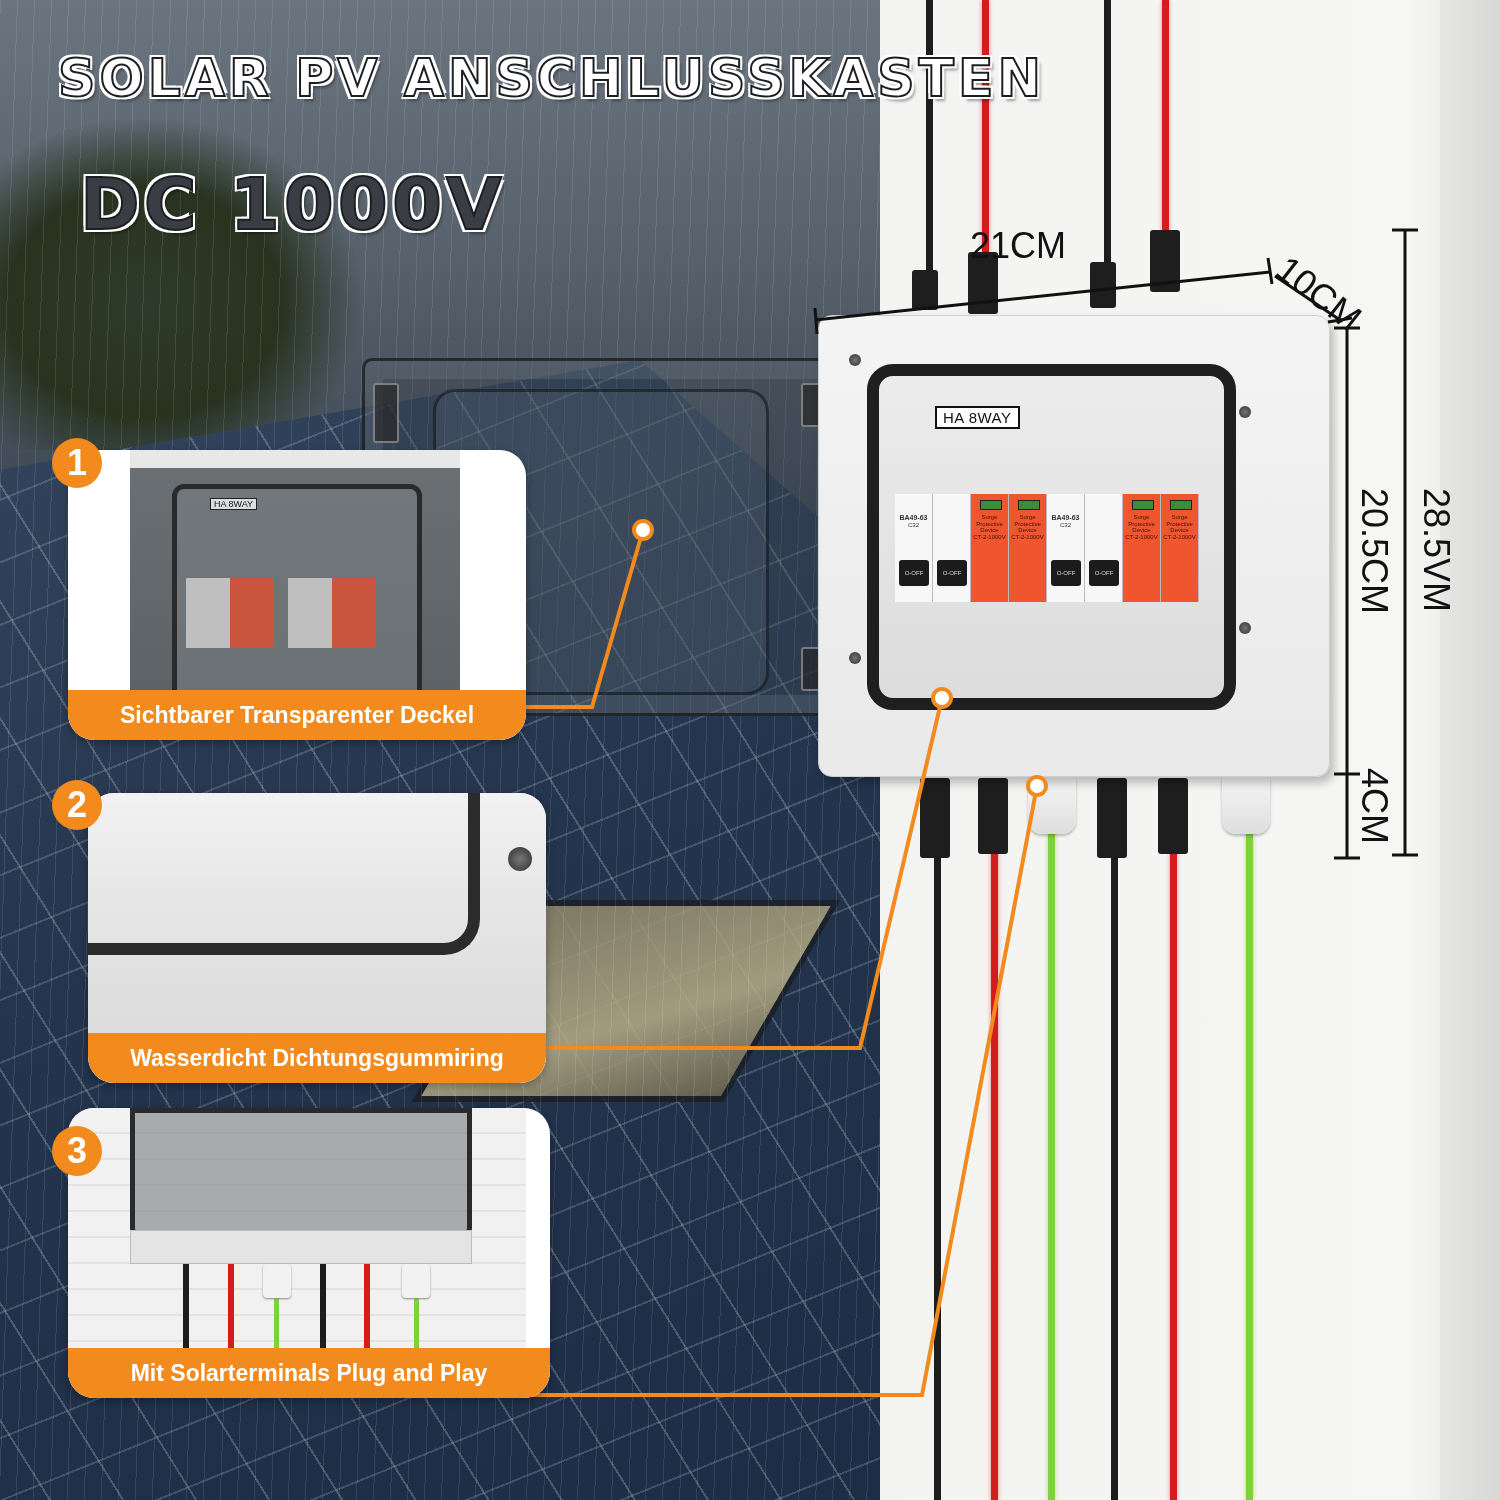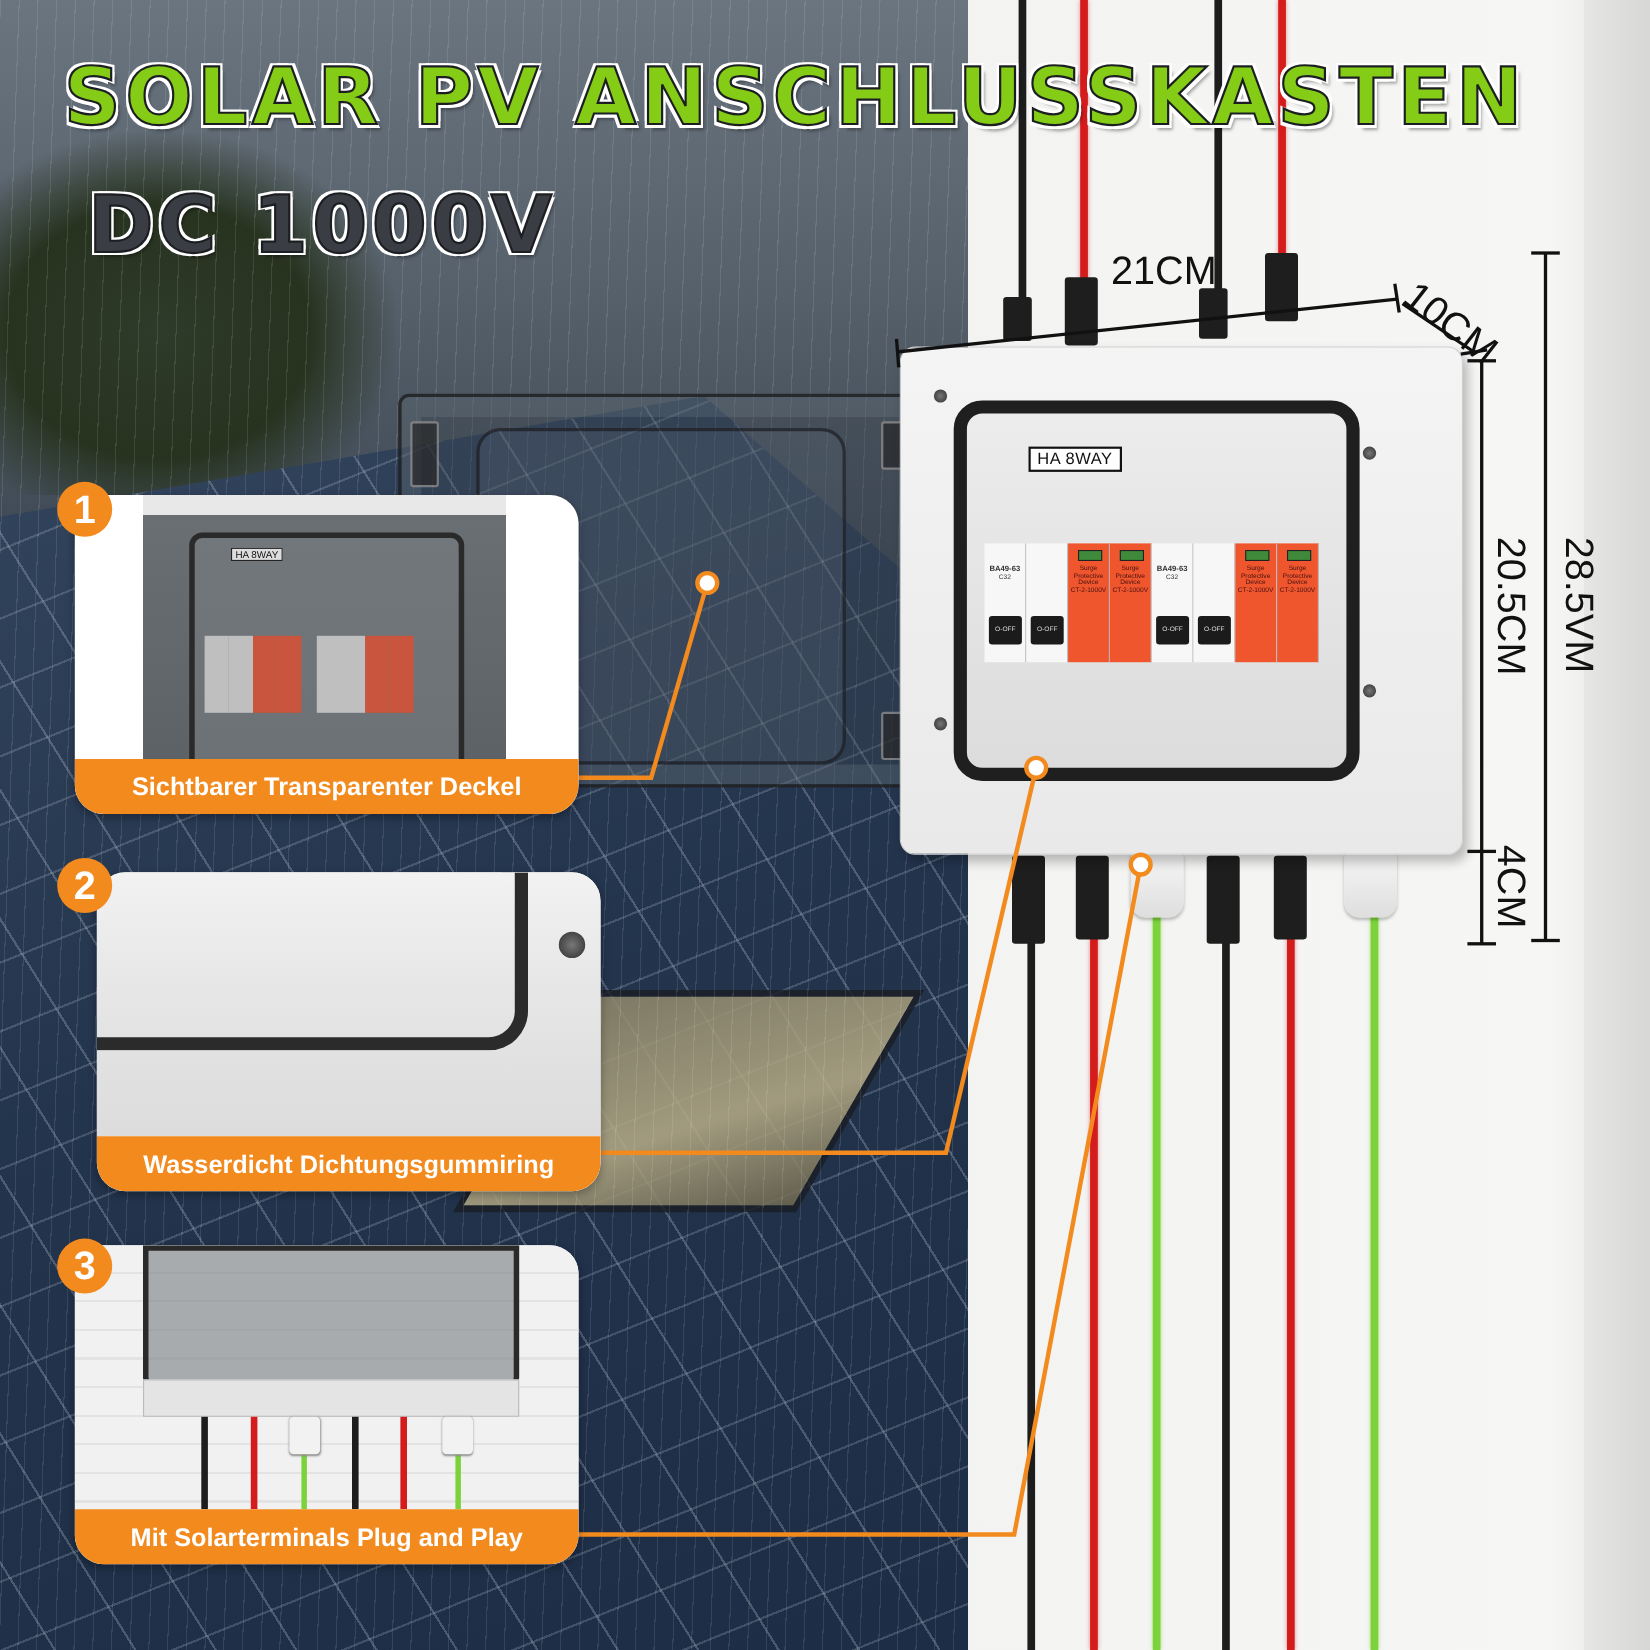--- a/index.html
+++ b/index.html
@@ -57,21 +57,21 @@
   }
   .gland {
     position: absolute; width: 48px; height: 60px;
     background: linear-gradient(180deg, #f7f7f7, #dedede);
     border-radius: 6px 6px 14px 14px; box-shadow: 0 2px 3px rgba(0,0,0,0.25);
   }
   
   .title {
     position: absolute; left: 58px; top: 52px;
     font-family: "DejaVu Sans", sans-serif; font-weight: 900;
-    font-size: 72px; letter-spacing: 4px; color: #84cc16;
+    font-size: 52px; letter-spacing: 4px; color: #ffffff;
     -webkit-text-stroke: 2px #1c1e22;
     text-shadow: 0 0 2px #fff, 3px 3px 0 #fff, -3px -3px 0 #fff, 3px -3px 0 #fff, -3px 3px 0 #fff, 4px 5px 3px rgba(0,0,0,0.35);
     white-space: nowrap; line-height: 1;
   }
   .subtitle {
     position: absolute; left: 80px; top: 168px;
     font-family: "DejaVu Sans", sans-serif; font-weight: 900;
     font-size: 72px; letter-spacing: 4px; color: #3a3d44;
     -webkit-text-stroke: 2px #1c1e22;
     text-shadow: 3px 3px 0 #fff, -3px -3px 0 #fff, 3px -3px 0 #fff, -3px 3px 0 #fff, 4px 5px 3px rgba(0,0,0,0.35);
@@ -289,21 +289,21 @@
 
   <line x1="1405" y1="230" x2="1405" y2="855" stroke="#111" stroke-width="3"></line>
   <line x1="1392" y1="230" x2="1418" y2="230" stroke="#111" stroke-width="3"></line>
   <line x1="1392" y1="855" x2="1418" y2="855" stroke="#111" stroke-width="3"></line>
 
   <line x1="1347" y1="328" x2="1347" y2="858" stroke="#111" stroke-width="3"></line>
   <line x1="1334" y1="328" x2="1360" y2="328" stroke="#111" stroke-width="3"></line>
   <line x1="1334" y1="774" x2="1360" y2="774" stroke="#111" stroke-width="3"></line>
   <line x1="1334" y1="858" x2="1360" y2="858" stroke="#111" stroke-width="3"></line>
 </svg>
-<div class="dim-text" style="left:1010px; top:228px;">21CM</div>
+<div class="dim-text" style="left:970px; top:228px;">21CM</div>
 <div class="dim-text" style="left:1292px; top:250px; transform: rotate(38deg); transform-origin:left top;">10CM</div>
 <div class="dim-text" style="left:1348px; top:488px; transform: rotate(90deg); transform-origin:left top; left:1392px;">20.5CM</div>
 <div class="dim-text" style="top:488px; transform: rotate(90deg); transform-origin:left top; left:1454px;">28.5VM</div>
 <div class="dim-text" style="top:768px; transform: rotate(90deg); transform-origin:left top; left:1392px;">4CM</div>
 
 <svg class="callouts">
   <polyline points="526,707 592,707 643,530" fill="none" stroke="#f28a1e" stroke-width="4"></polyline>
   <circle cx="643" cy="530" r="9" fill="#fff" stroke="#f28a1e" stroke-width="4"></circle>
   <polyline points="526,1048 860,1048 942,698" fill="none" stroke="#f28a1e" stroke-width="4"></polyline>
   <circle cx="942" cy="698" r="9" fill="#fff" stroke="#f28a1e" stroke-width="4"></circle>
@@ -331,21 +331,21 @@
 <div class="badge" style="top:780px;">2</div>
 <div class="card card2" style="top:793px;margin-left:20px;">
   <div class="card-photo">
     <div class="gasket" style="left:0; top:0; width:380px; height:150px;"></div>
     <div class="screw" style="left:420px; top:54px; width:24px; height:24px;"></div>
   </div>
   <div class="card-caption">Wasserdicht Dichtungsgummiring</div>
 </div>
 
 <div class="badge" style="top:1126px;">3</div>
-<div class="card card3" style="top:1132px;">
+<div class="card card3" style="top:1108px;padding-left:24px;">
   <div class="card-photo">
     <div class="mini-window" style="left:62px; top:0; width:332px; height:122px; border-radius:0 0 12px 12px;"></div>
     <div style="position:absolute; left:62px; top:122px; width:340px; height:32px; background:#e4e4e4; border:1px solid #bbb;"></div>
     <div style="position:absolute; left:115px; top:156px; width:6px; height:84px; background:#1d1d1d;"></div>
     <div style="position:absolute; left:160px; top:156px; width:6px; height:84px; background:#d51c1c;"></div>
     <div style="position:absolute; left:206px; top:170px; width:5px; height:70px; background:#7bd23b;"></div>
     <div style="position:absolute; left:195px; top:156px; width:28px; height:34px; background:#f2f2f2; border-radius:4px; box-shadow:0 1px 2px #888;"></div>
     <div style="position:absolute; left:252px; top:156px; width:6px; height:84px; background:#1d1d1d;"></div>
     <div style="position:absolute; left:296px; top:156px; width:6px; height:84px; background:#d51c1c;"></div>
     <div style="position:absolute; left:346px; top:170px; width:5px; height:70px; background:#7bd23b;"></div>

